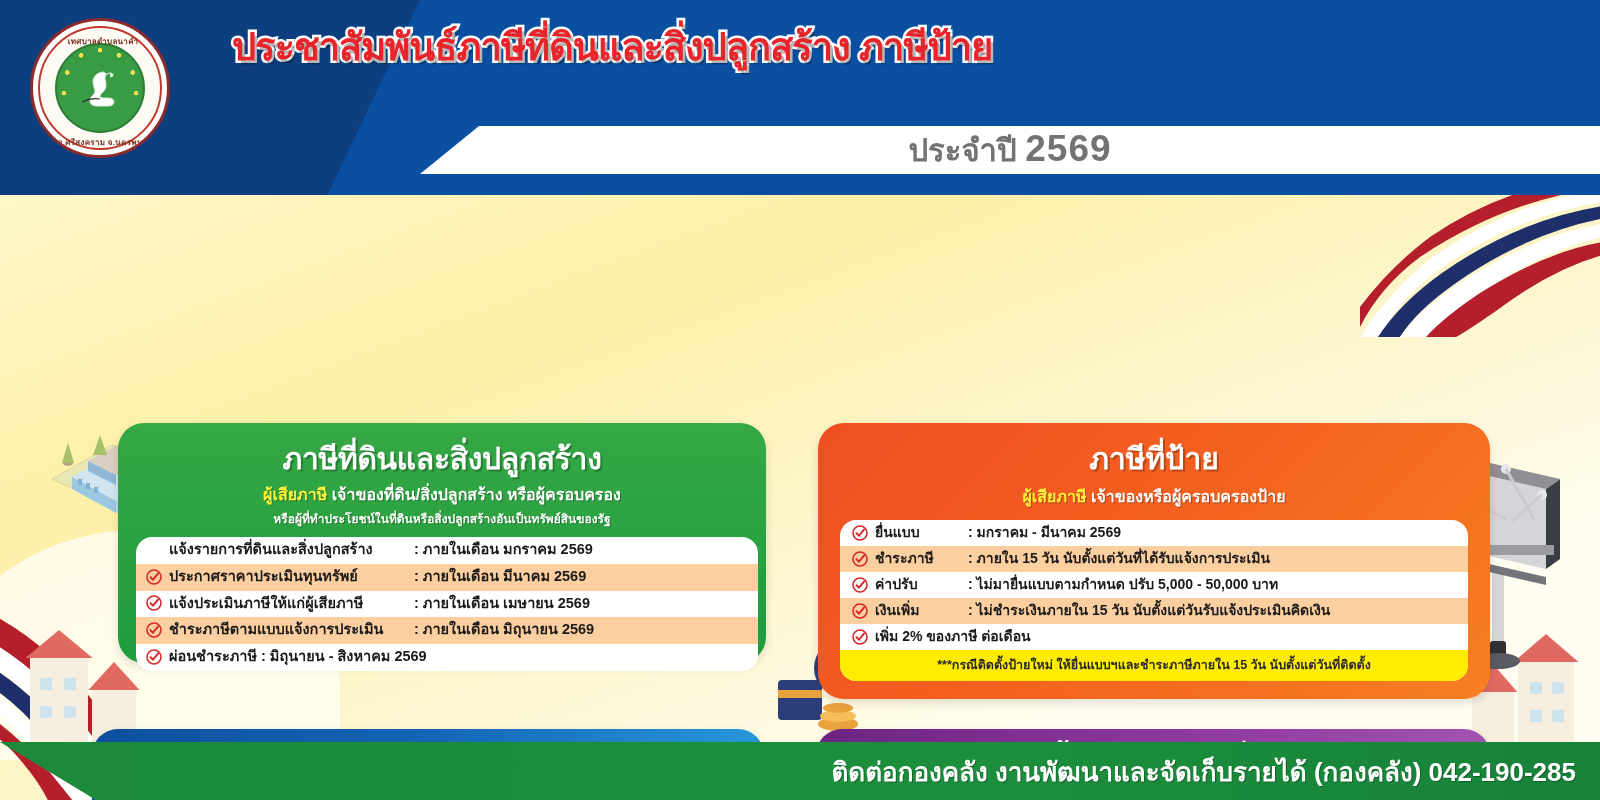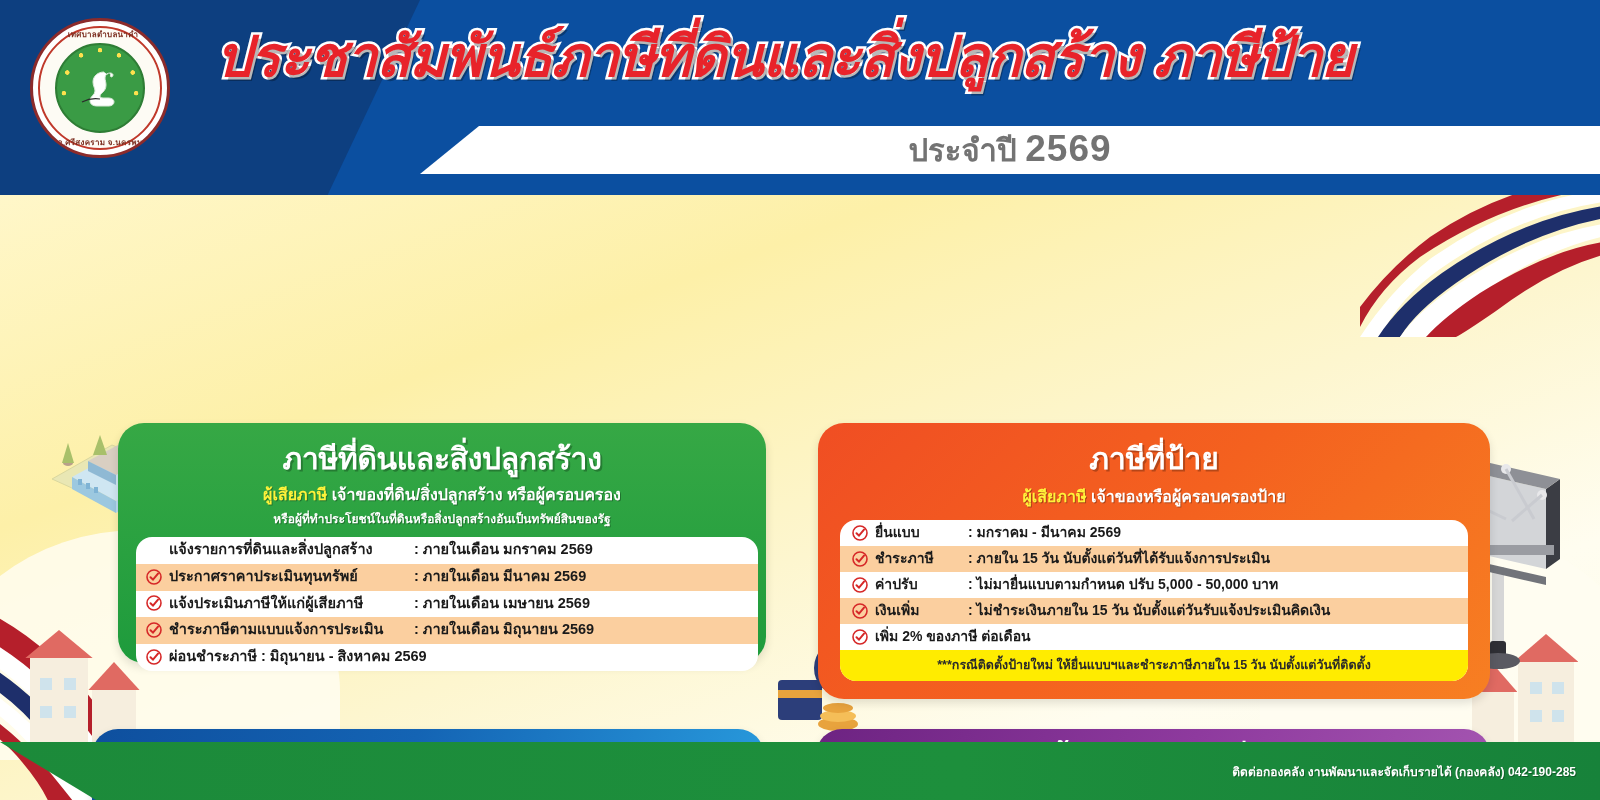--- a/index.html
+++ b/index.html
@@ -46,30 +46,29 @@
       radial-gradient(circle at 92% 56%, #ffe14d 2px, transparent 2.5px),
       radial-gradient(circle at 28% 12%, #ffe14d 2px, transparent 2.5px),
       radial-gradient(circle at 12% 32%, #ffe14d 2px, transparent 2.5px),
       radial-gradient(circle at 8% 56%, #ffe14d 2px, transparent 2.5px);
   }
   .seal-squirrel { position:relative; width:52px; height:52px; }
   .seal-text-top, .seal-text-bot {
     position:absolute; left:0; width:140px; text-align:center;
     font-size:8px; color:#7b2d1f; font-weight:bold; letter-spacing:.3px;
   }
-  .seal-text-top { top:7px;font-family:Liberation Serif, serif; }
+  .seal-text-top { top:14px;font-family:Liberation Serif, serif; }
   .seal-text-bot { bottom:6px; }
 
   .title-main {
-    position:absolute; left:216px; top:28px; width:1360px;
-    font-size:56px; font-weight:bold; color:#e8232a;
+    position:absolute; left:232px; top:28px; width:1360px;
+    font-size:38px; font-weight:bold; color:#e8232a;
     letter-spacing:-1px; line-height:1.05; white-space:nowrap;
     -webkit-text-stroke:5px #ffffff; paint-order:stroke fill;
     text-shadow:3px 4px 0 rgba(0,0,0,.28);
-    font-style:italic;
   }
   .year-band {
     position:absolute; left:420px; top:126px; width:1180px; height:48px;
     background:#ffffff;
     clip-path:polygon(5% 0, 100% 0, 100% 100%, 0 100%);
     display:flex; align-items:center; justify-content:center;
   }
   .year-text {
     font-size:31px; font-weight:bold; color:#737373; white-space:nowrap;
   }
@@ -195,21 +194,21 @@
   }
 
   
   .footer {
     position:absolute; left:0; bottom:0; width:1600px; height:58px;
     background:linear-gradient(90deg,#1c8a3a 0%, #1d8f3c 60%, #17823a 100%);
     clip-path:polygon(6% 100%, 0 0, 100% 0, 100% 100%);
     display:flex; align-items:center; justify-content:flex-end;
   }
   .footer-text {
-    color:#ffffff; font-weight:bold; font-size:12px; padding-right:24px;
+    color:#ffffff; font-weight:bold; font-size:26px; padding-right:24px;
     text-shadow:1px 1px 0 rgba(0,0,0,.3); white-space:nowrap;
   }
 
   
   .illus-building { position:absolute; left:38px; top:222px; width:170px; height:110px; }
   .illus-billboard { position:absolute; right:20px; top:232px; width:160px; height:250px; }
   .illus-money { position:absolute; left:770px; bottom:52px; width:120px; height:120px; }
 </style>
 </head>
 <body>

